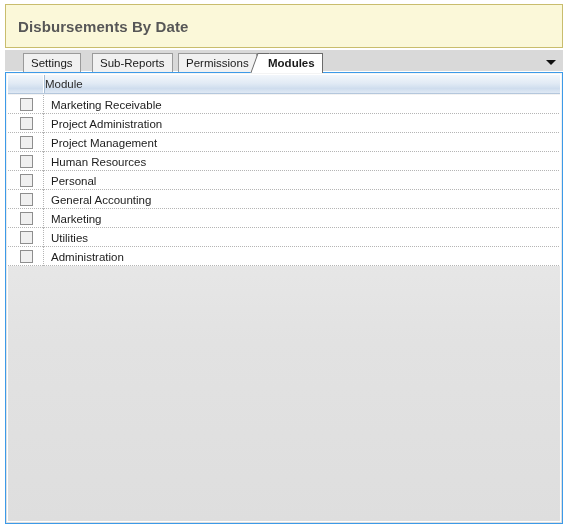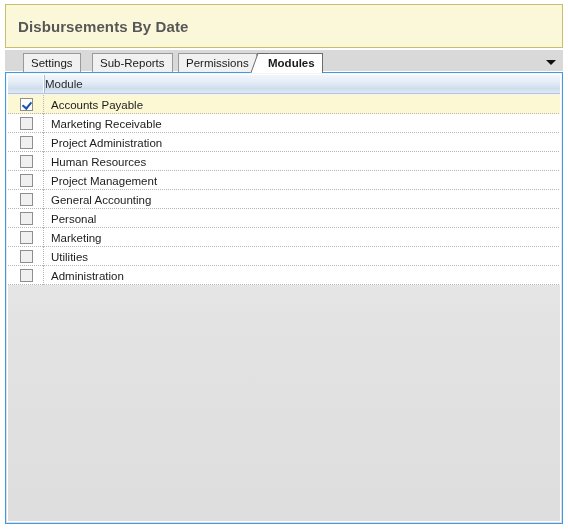--- a/index.html
+++ b/index.html
@@ -290,69 +290,61 @@
   <div class="grid-panel">
     <div class="grid-inner">
 
       <div class="grid-header">
         <div class="hdr-check"></div>
         <div class="hdr-module">Module</div>
       </div>
 
       <div class="grid-rows">
 
-        <div class="grid-row selected">
-          <div class="cell-check">
-            <span class="cbx checked">
-                <i class="tick"></i>
-              </span>
-          </div>
-          <div class="cell-label">Accounts Payable</div>
-        </div>
 
         <div class="grid-row">
           <div class="cell-check">
             <span class="cbx"></span>
           </div>
           <div class="cell-label">Marketing Receivable</div>
         </div>
 
         <div class="grid-row">
           <div class="cell-check">
             <span class="cbx"></span>
           </div>
           <div class="cell-label">Project Administration</div>
         </div>
 
         <div class="grid-row">
           <div class="cell-check">
             <span class="cbx"></span>
           </div>
+          <div class="cell-label">Project Management</div>
+        </div>
+
+        <div class="grid-row">
+          <div class="cell-check">
+            <span class="cbx"></span>
+          </div>
           <div class="cell-label">Human Resources</div>
         </div>
 
         <div class="grid-row">
           <div class="cell-check">
             <span class="cbx"></span>
           </div>
-          <div class="cell-label">Project Management</div>
+          <div class="cell-label">Personal</div>
         </div>
 
         <div class="grid-row">
           <div class="cell-check">
             <span class="cbx"></span>
           </div>
           <div class="cell-label">General Accounting</div>
-        </div>
-
-        <div class="grid-row">
-          <div class="cell-check">
-            <span class="cbx"></span>
-          </div>
-          <div class="cell-label">Personal</div>
         </div>
 
         <div class="grid-row">
           <div class="cell-check">
             <span class="cbx"></span>
           </div>
           <div class="cell-label">Marketing</div>
         </div>
 
         <div class="grid-row">

